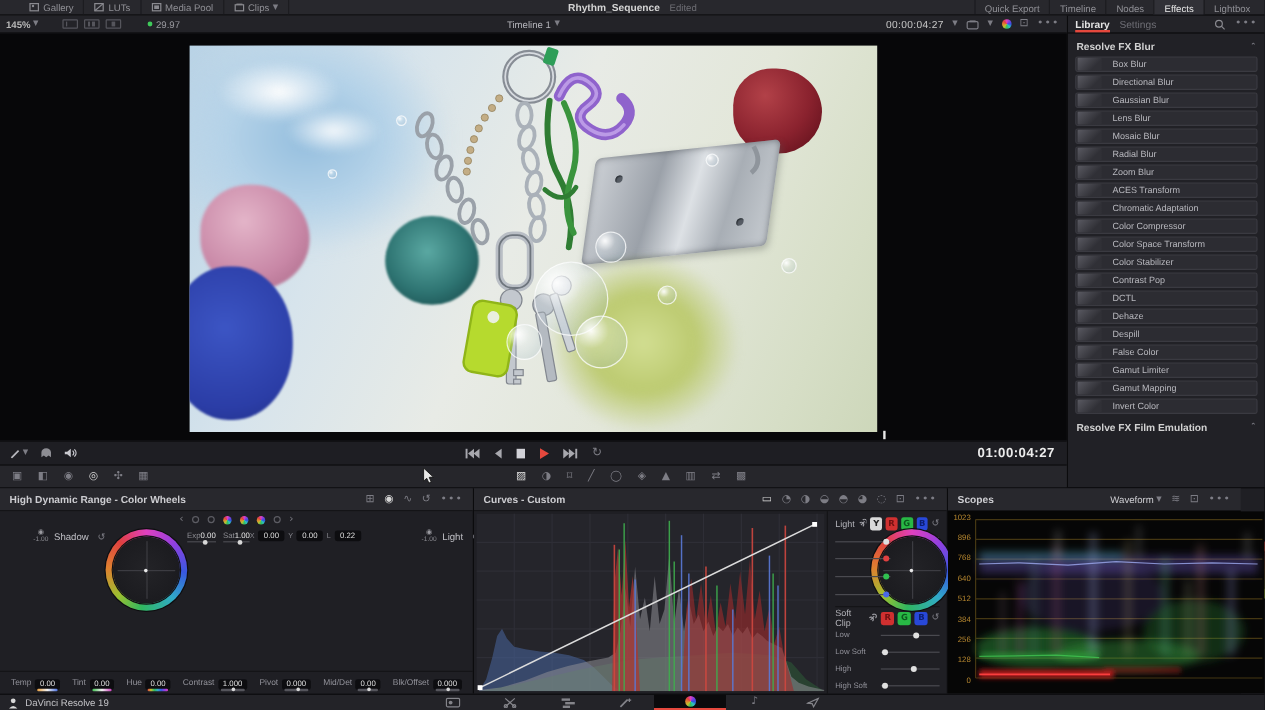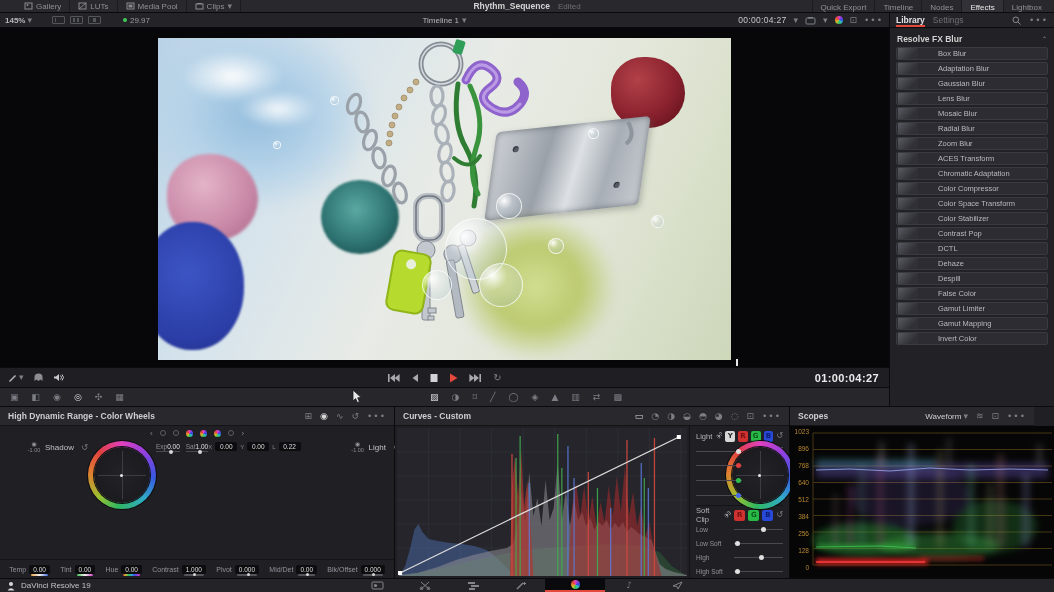--- a/index.html
+++ b/index.html
@@ -73,21 +73,21 @@
   .cursor-arrow { position:absolute; left:352px; top:2px; }
 
   
   .lib-header { height:15px; background:#232328; border-bottom:1px solid #0b0b0d; display:flex; align-items:center; padding:0 6px; gap:8px; flex:0 0 auto; }
   .lib-tab { font-size:8.5px; color:#6f6f76; height:100%; display:flex; align-items:center; position:relative; }
   .lib-tab.active { color:#e4e4e4; font-weight:bold; }
   .lib-tab.active::after { content:""; position:absolute; left:0; right:0; bottom:0; height:2px; background:#e5483d; }
   .lib-spacer { flex:1; }
   .fx-list { flex:1; overflow:hidden; padding:2px 6px 0 6px; }
   .fx-section-title { display:flex; align-items:center; justify-content:space-between; color:#d2d2d2; font-size:8.5px; font-weight:bold; padding:4px 1px 3px 1px; }
-  .fx-item { height:13px; margin-bottom:2px; background:#2c2c32; border:1px solid #3a3a41; border-radius:2px; display:flex; align-items:center; overflow:hidden;gap:11px; }
+  .fx-item { height:13px; margin-bottom:2px; background:#2c2c32; border:1px solid #3a3a41; border-radius:2px; display:flex; align-items:center; overflow:hidden; }
   .fx-thumb { width:20px; height:11px; margin:0 0 0 1px; border-radius:1px; background:linear-gradient(135deg,#5a5a62,#303036 70%); flex:0 0 auto; }
   .fx-label { color:#b9b9bf; font-size:7.5px; padding-left:9px; white-space:nowrap; }
 
   
   .bottom { height:172px; display:flex; border-top:1px solid #0b0b0d; flex:0 0 auto; }
   .panel { background:#1f1f24; display:flex; flex-direction:column; }
   .p-hdr { width:395px; border-right:1px solid #0b0b0d; }
   .p-curves { width:395px; border-right:1px solid #0b0b0d; }
   .p-scopes { width:244px; }
   .panel-head { height:19px; background:#28282d; border-bottom:1px solid #141417; display:flex; align-items:center; padding:0 8px; gap:8px; flex:0 0 auto; }
@@ -481,21 +481,21 @@
         </div>
         <div>
 
             <div class="fx-item">
               <div class="fx-thumb"></div>
               <span class="fx-label">Box Blur</span>
             </div>
 
             <div class="fx-item">
               <div class="fx-thumb"></div>
-              <span class="fx-label">Adaptation Blur</span>
+              <span class="fx-label">Directional Blur</span>
             </div>
 
             <div class="fx-item">
               <div class="fx-thumb"></div>
               <span class="fx-label">Gaussian Blur</span>
             </div>
 
             <div class="fx-item">
               <div class="fx-thumb"></div>
               <span class="fx-label">Lens Blur</span>
@@ -576,20 +576,24 @@
             <div class="fx-item">
               <div class="fx-thumb"></div>
               <span class="fx-label">Gamut Mapping</span>
             </div>
 
             <div class="fx-item">
               <div class="fx-thumb"></div>
               <span class="fx-label">Invert Color</span>
             </div>
           </div>
+        <div class="fx-section-title">
+          <span>Resolve FX Film Emulation</span>
+          <span class="ic" style="font-size:6px;">⌃</span>
+        </div>
       </div>
     </div>
   </div>
 
   <div class="bottom">
 
     <div class="panel p-hdr">
       <div class="panel-head">
         <span class="panel-title">High Dynamic Range - Color Wheels</span>
         <div class="ph-spacer"></div>

